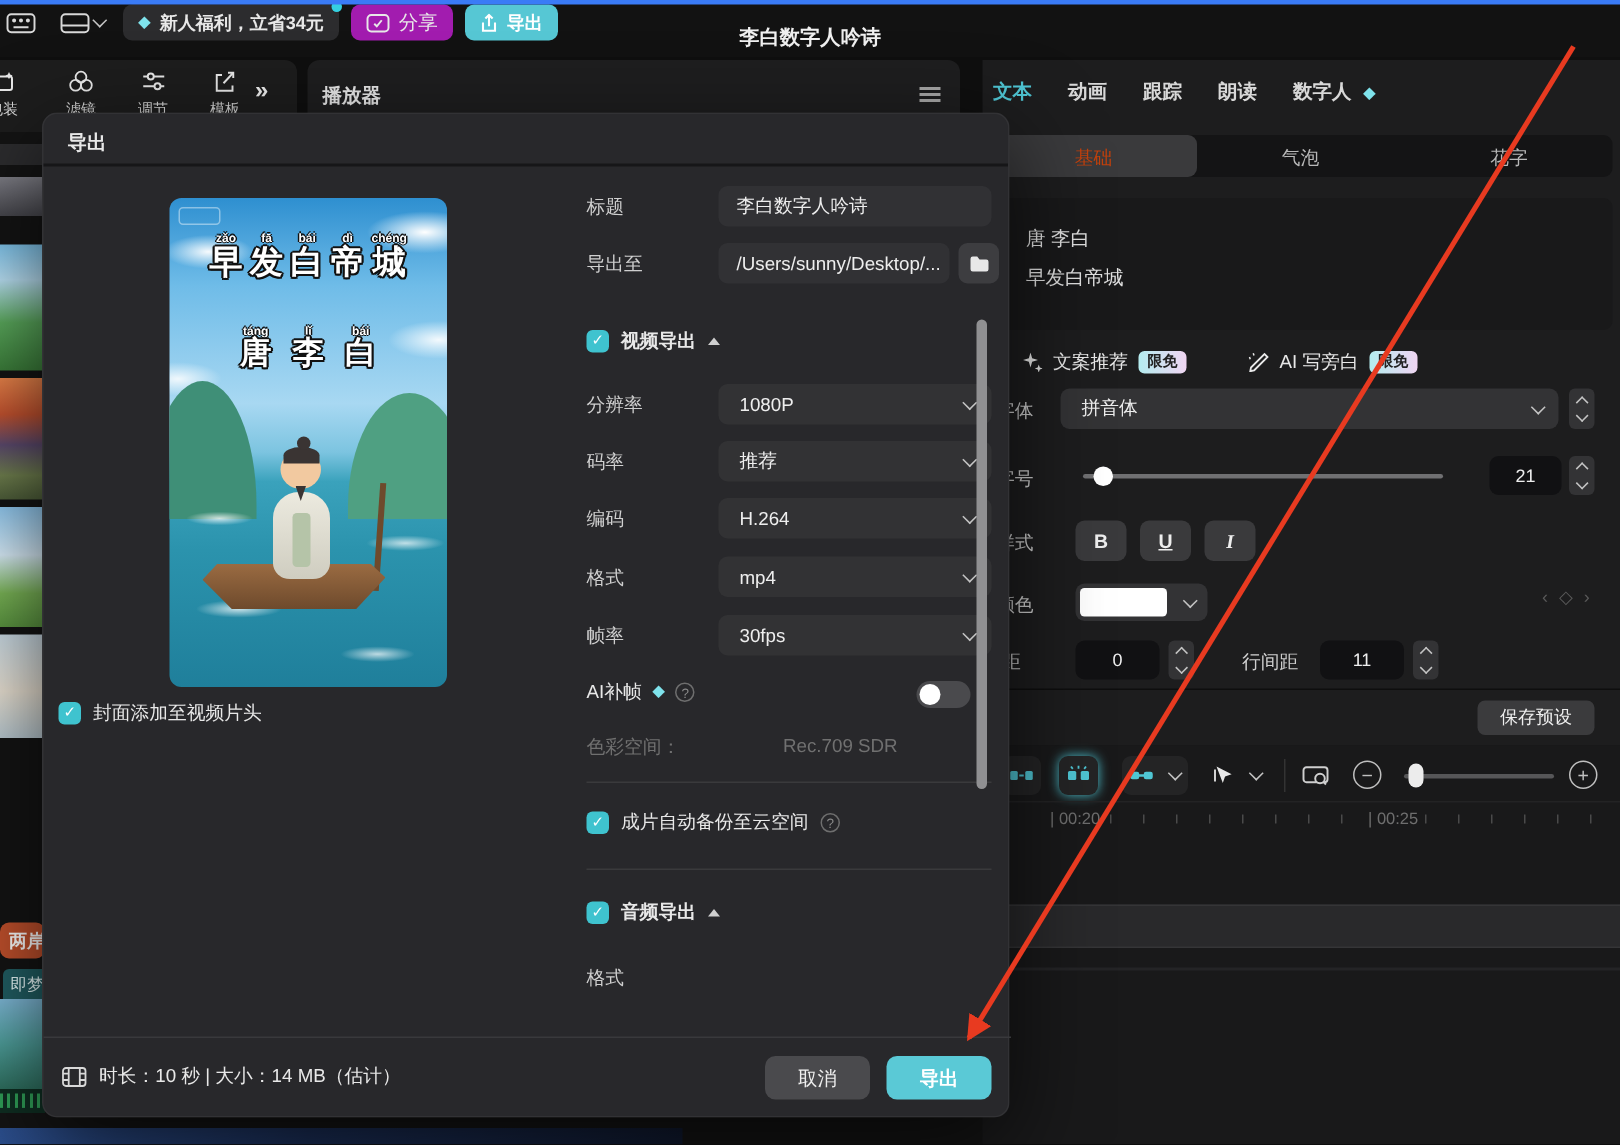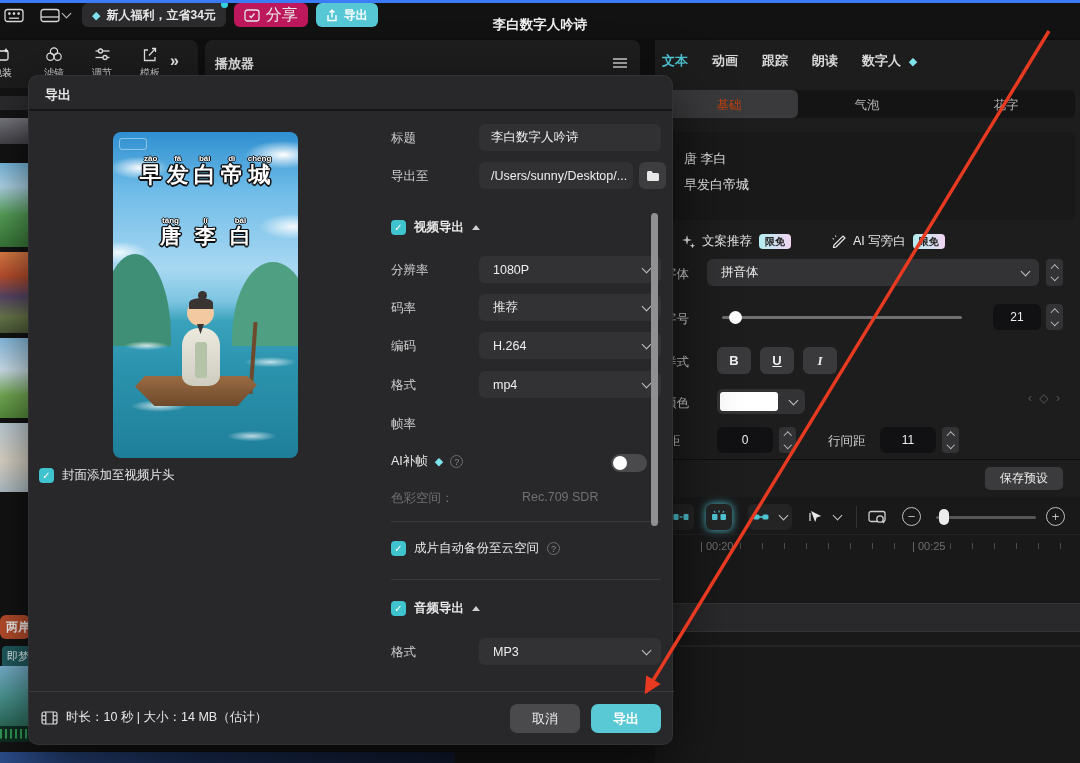--- a/index.html
+++ b/index.html
@@ -10,21 +10,21 @@
   svg{display:block;}
   
   .top-edge{left:0;top:0;width:1080px;height:3px;background:#3a7bf6;z-index:60;}
   .titlebar{left:0;top:3px;width:1080px;height:35px;background:#121212;}
   .app-title{left:0;top:13px;width:1080px;text-align:center;font-size:13.5px;font-weight:bold;color:#f0f0f0;}
   .tb-right{right:10px;top:8px;gap:8px;display:flex;align-items:center;}
   .icon-chip{height:22px;padding:0 4px;display:flex;align-items:center;gap:3px;border-radius:5px;}
   .pill{height:24px;border-radius:6px;display:flex;align-items:center;gap:6px;padding:0 10px;position:relative;}
   .promo{background:#2c2c2e;font-weight:bold;font-size:12px;}
   .promo .dot{position:absolute;top:-2px;right:-2px;width:7px;height:7px;border-radius:50%;background:#35d0e0;}
-  .share{background:#be185d;font-size:16px;}
+  .share{background:#a21caf;font-size:13px;}
   .exportTop{background:#56c7d4;color:#fff;font-weight:bold;font-size:12px;}
   .gem{color:#7fe3ec;font-size:11px;line-height:1;}
   
   .panelstrip{left:0;top:38px;width:1080px;height:50px;background:#0f0f0f;}
   .left-toolbar{left:0;top:40px;width:198px;height:48px;background:#1d1d1d;border-radius:0 8px 0 0;}
   .tool-item{display:flex;flex-direction:column;align-items:center;gap:3px;width:44px;}
   .tool-item .lbl{font-size:10px;color:#d8d8d8;white-space:nowrap;}
   .player-panel{left:205px;top:40px;width:435px;height:48px;background:#1e1e1f;border-radius:8px 8px 0 0;}
   .hamburger span{display:block;width:14px;height:1.6px;background:#a8a8a8;margin:2.4px 0;}
   
@@ -488,20 +488,24 @@
     <div class="r dselect" style="left:450px;top:256px;width:182px;">
       <span>H.264</span>
         <span class="chev"></span>
     </div>
     <div class="r plabel" style="left:362px;top:301px;">格式</div>
     <div class="r dselect" style="left:450px;top:295px;width:182px;">
       <span>mp4</span>
         <span class="chev"></span>
     </div>
     <div class="r plabel" style="left:362px;top:340px;">帧率</div>
+    <div class="r dselect" style="left:450px;top:334px;width:182px;">
+      <span>30fps</span>
+        <span class="chev"></span>
+    </div>
 
     <div class="r flex" style="left:362px;top:377px;gap:7px;">
       <span class="plabel" style="color:#e8e8e8;">AI补帧</span>
       <span class="gem">◆</span>
       <span class="help">?</span>
     </div>
     <div class="r toggle" style="left:582px;top:378px;">
       <span class="knob"></span>
     </div>
 
@@ -517,24 +521,20 @@
     </div>
 
     <div class="r divline" style="left:362px;top:503px;width:270px;"></div>
 
     <div class="r flex" style="left:362px;top:524px;gap:8px;">
       <span class="chk">✓</span>
       <span style="font-weight:bold;">音频导出</span>
       <span class="tri-up"></span>
     </div>
     <div class="r plabel" style="left:362px;top:568px;">格式</div>
-    <div class="r dselect" style="left:450px;top:562px;width:182px;">
-      <span>MP3</span>
-        <span class="chev"></span>
-    </div>
 
     <div class="r dscroll"></div>
 
     <div class="r divline" style="left:0;top:615px;width:645px;background:#39393c;"></div>
     <div class="r flex" style="left:12px;top:633px;gap:8px;">
       <svg width="17" height="14" viewBox="0 0 17 14" fill="none" stroke="#d8d8d8" stroke-width="1.2">
         <rect x="1" y="1" width="15" height="12" rx="2"></rect>
         <line x1="4.8" y1="1" x2="4.8" y2="13"></line>
           <line x1="12.2" y1="1" x2="12.2" y2="13"></line>
         <line x1="1" y1="4.8" x2="4.8" y2="4.8"></line>

